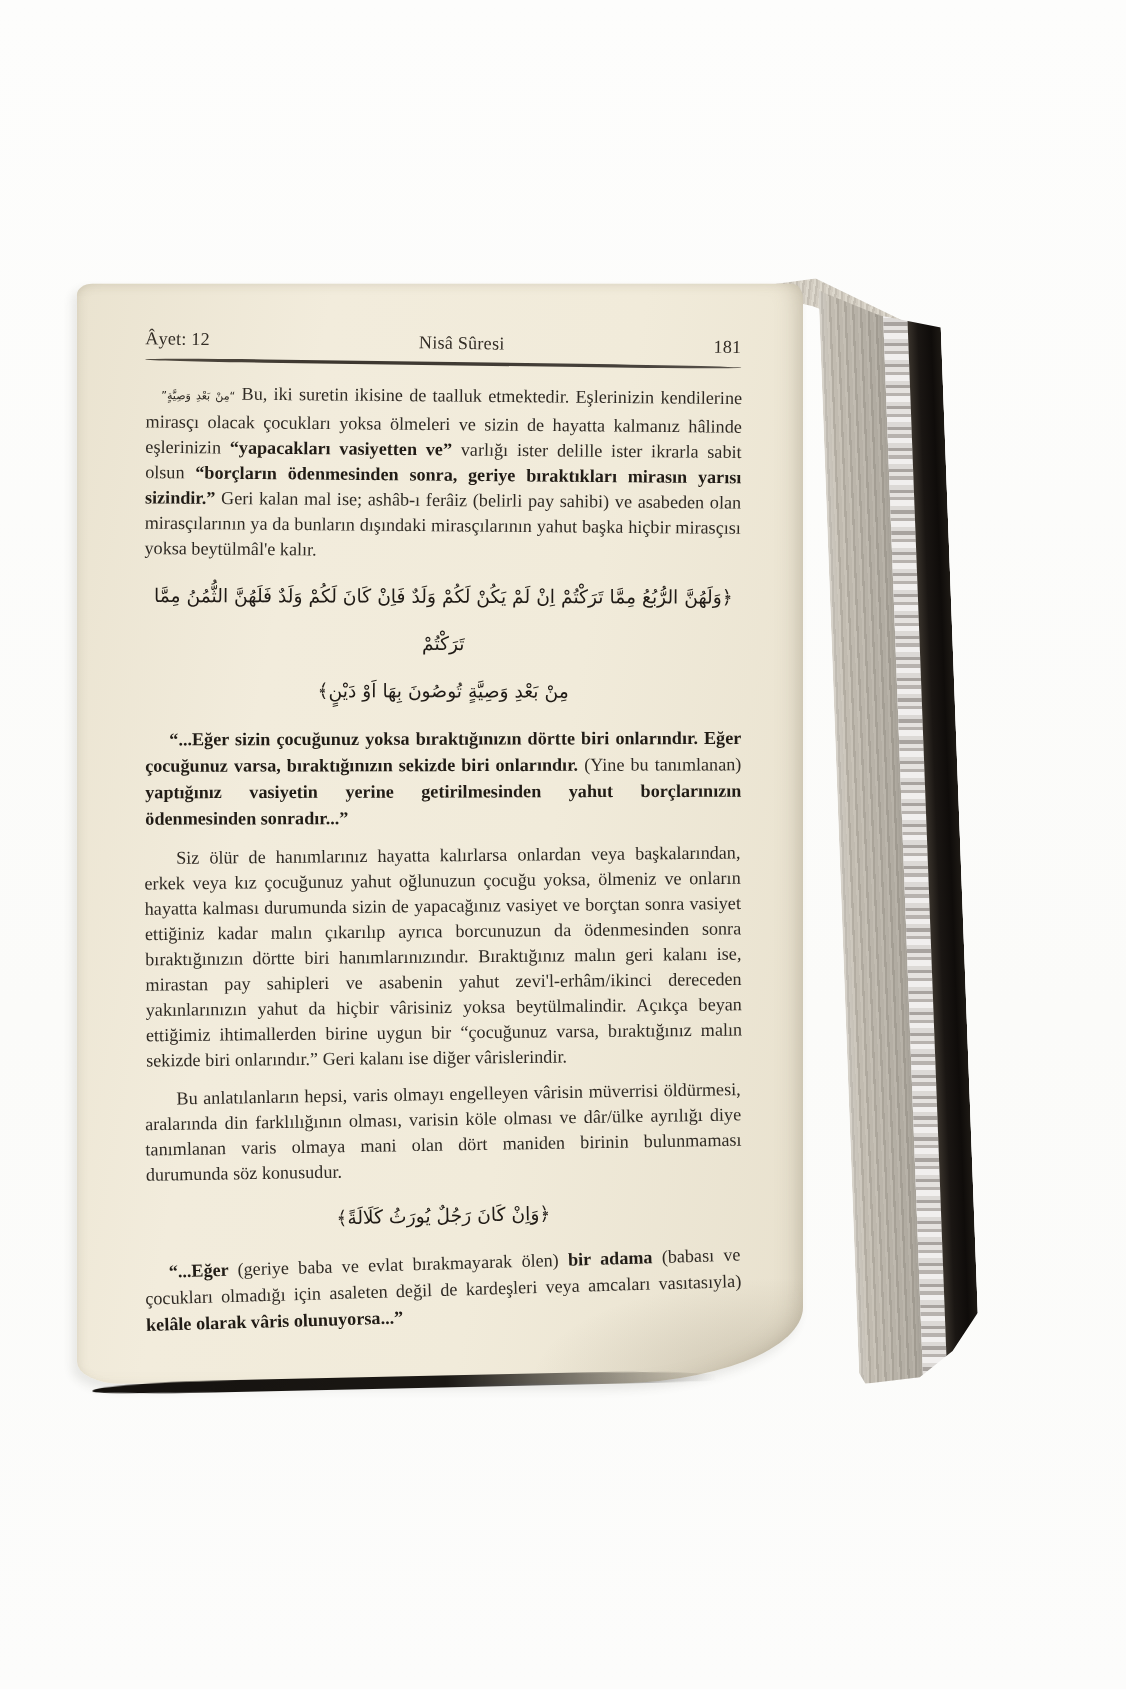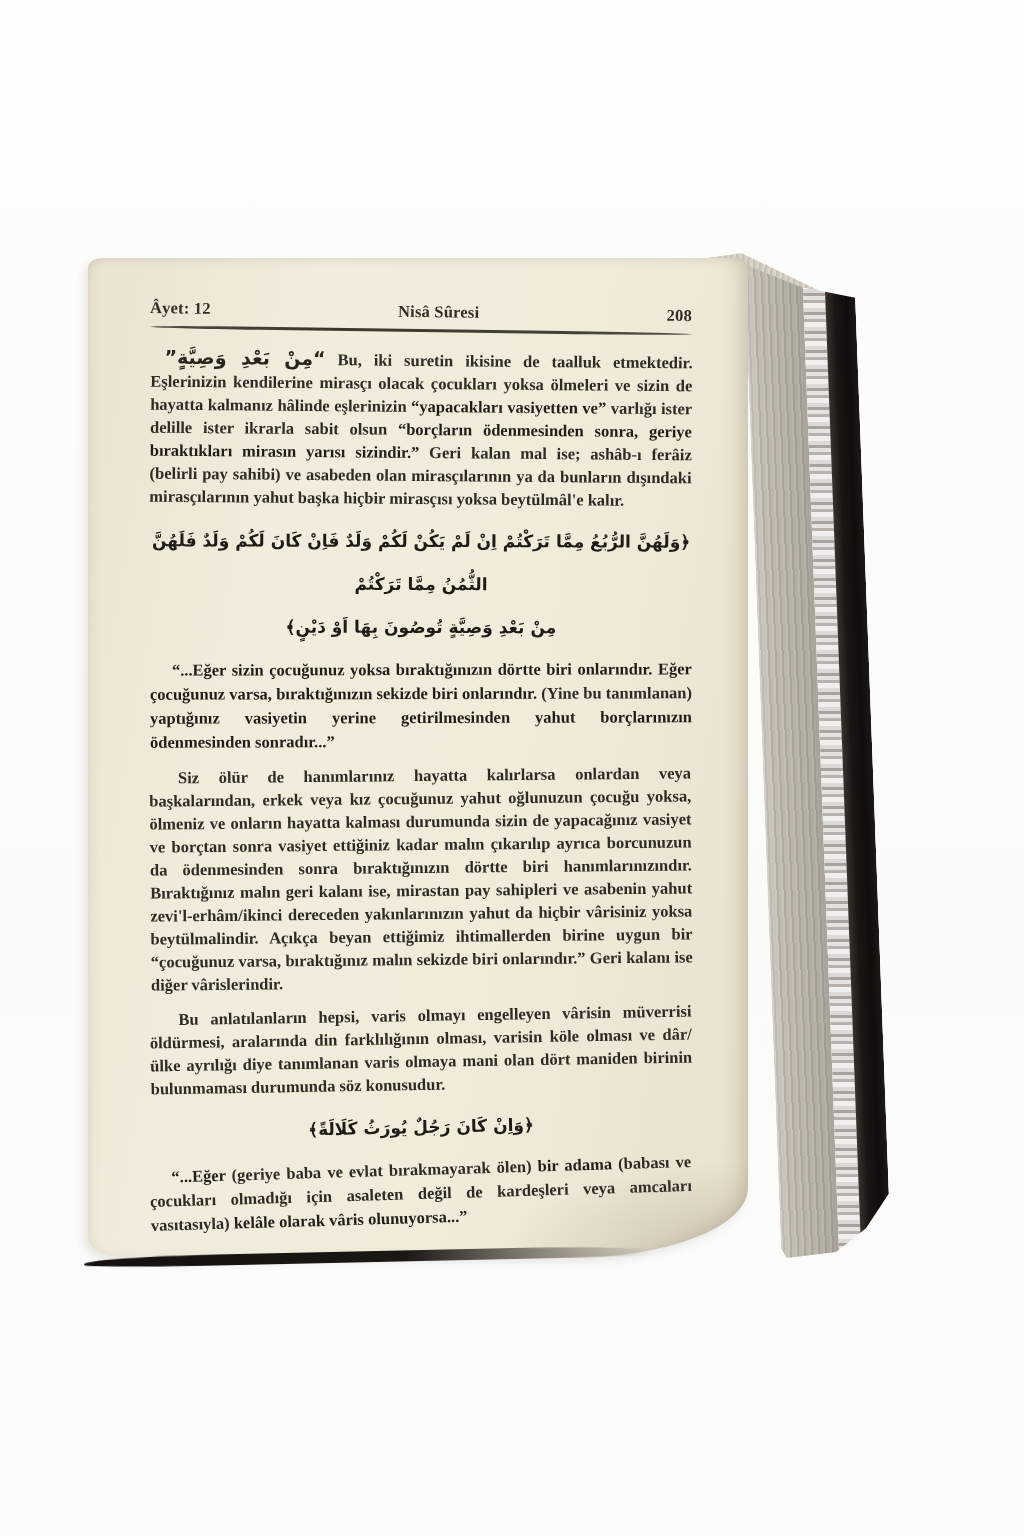--- a/index.html
+++ b/index.html
@@ -36,27 +36,26 @@
       linear-gradient(90deg,rgba(255,255,255,.5),rgba(0,0,0,.08));
     background-blend-mode:normal,multiply;
   }
   .fe-cover{
     position:absolute;left:80px;top:0;width:30px;height:100%;
     background:linear-gradient(90deg,#38322b 0,#1a1613 30%,#0f0c0a 70%,#1e1a15 100%);
   }
 
   
   .page{
-    position:absolute;left:88px;top:258px;width:660px;height:1000px;
+    position:absolute;left:70px;top:258px;width:660px;height:1000px;
     box-sizing:border-box;
     padding:44px 56px 0 62px;
     background:linear-gradient(100deg,#eae3d0 0%,#f2ecdc 28%,#f1ebda 62%,#e8e1ce 100%);
     border-radius:14px 10px 180px 40px / 10px 14px 70px 20px;
     box-shadow:-4px 5px 9px rgba(60,55,45,.10), inset -16px 0 22px -14px rgba(110,100,80,.38), inset 5px 3px 12px -7px rgba(110,100,80,.28);
-    font-weight:bold;
   }
   .page::after{
     content:"";position:absolute;right:0;bottom:0;width:280px;height:110px;
     border-radius:inherit;
     background:radial-gradient(ellipse at 95% 100%,rgba(115,103,82,.25),rgba(115,103,82,0) 62%);
     pointer-events:none;
   }
   .bottom-line{
     position:absolute;left:84px;top:1251px;width:585px;height:11px;
     background:linear-gradient(90deg,#14110e 0%,#1b1814 55%,rgba(30,26,22,0) 97%);
@@ -82,21 +81,21 @@
     font-size:16.5px;line-height:23px;
     color:#2f2a24;text-align:justify;
   }
   .para b{color:#211c16;}
   .indent-sm{text-indent:14px;}
   .indent-md{text-indent:22px;}
   .indent-lg{text-indent:29px;}
   .trans{font-size:16.5px;line-height:24px;}
   .ar-inline{
     font-family:"DejaVu Sans",sans-serif;
-    font-size:19px;unicode-bidi:isolate;color:#28231d;
+    font-size:10px;unicode-bidi:isolate;color:#28231d;
   }
   .verse{
     direction:rtl;text-align:center;
     font-family:"DejaVu Sans",sans-serif;
     font-size:17px;line-height:43px;color:#1f1a15;
     margin:2px 0 9px 0;
   }
   .verse-line{display:block;}
 
   
@@ -119,21 +118,21 @@
     <div class="fe-pages"></div>
     <div class="fe-ornament"></div>
     <div class="fe-cover"></div>
   </div>
 
   <div class="page">
 
     <div class="page-header">
       <span>Âyet: 12</span>
       <span>Nisâ Sûresi</span>
-      <span>208</span>
+      <span>181</span>
     </div>
     <div class="header-rule"></div>
 
     <p class="para indent-sm warp-p1"><span class="ar-inline" dir="rtl">“مِنْ بَعْدِ وَصِيَّةٍ”</span><span> Bu, iki suretin ikisine de taalluk etmektedir. Eşlerinizin kendilerine mirasçı olacak çocukları yoksa ölmeleri ve sizin de hayatta kalmanız hâlinde eşlerinizin </span><b>“yapacakları vasiyetten ve”</b><span> varlığı ister delille ister ikrarla sabit olsun </span><b>“borçların ödenmesinden sonra, geriye bıraktıkları mirasın yarısı sizindir.”</b><span> Geri kalan mal ise; ashâb-ı ferâiz (belirli pay sahibi) ve asabeden olan mirasçılarının ya da bunların dışındaki mirasçılarının yahut başka hiçbir mirasçısı yoksa beytülmâl'e kalır.</span></p>
 
     <div class="verse warp-v1">
       <span class="verse-line">﴿وَلَهُنَّ الرُّبُعُ مِمَّا تَرَكْتُمْ اِنْ لَمْ يَكُنْ لَكُمْ وَلَدٌ فَاِنْ كَانَ لَكُمْ وَلَدٌ فَلَهُنَّ الثُّمُنُ مِمَّا تَرَكْتُمْ</span>
       <span class="verse-line">مِنْ بَعْدِ وَصِيَّةٍ تُوصُونَ بِهَا اَوْ دَيْنٍ﴾</span>
     </div>
 

